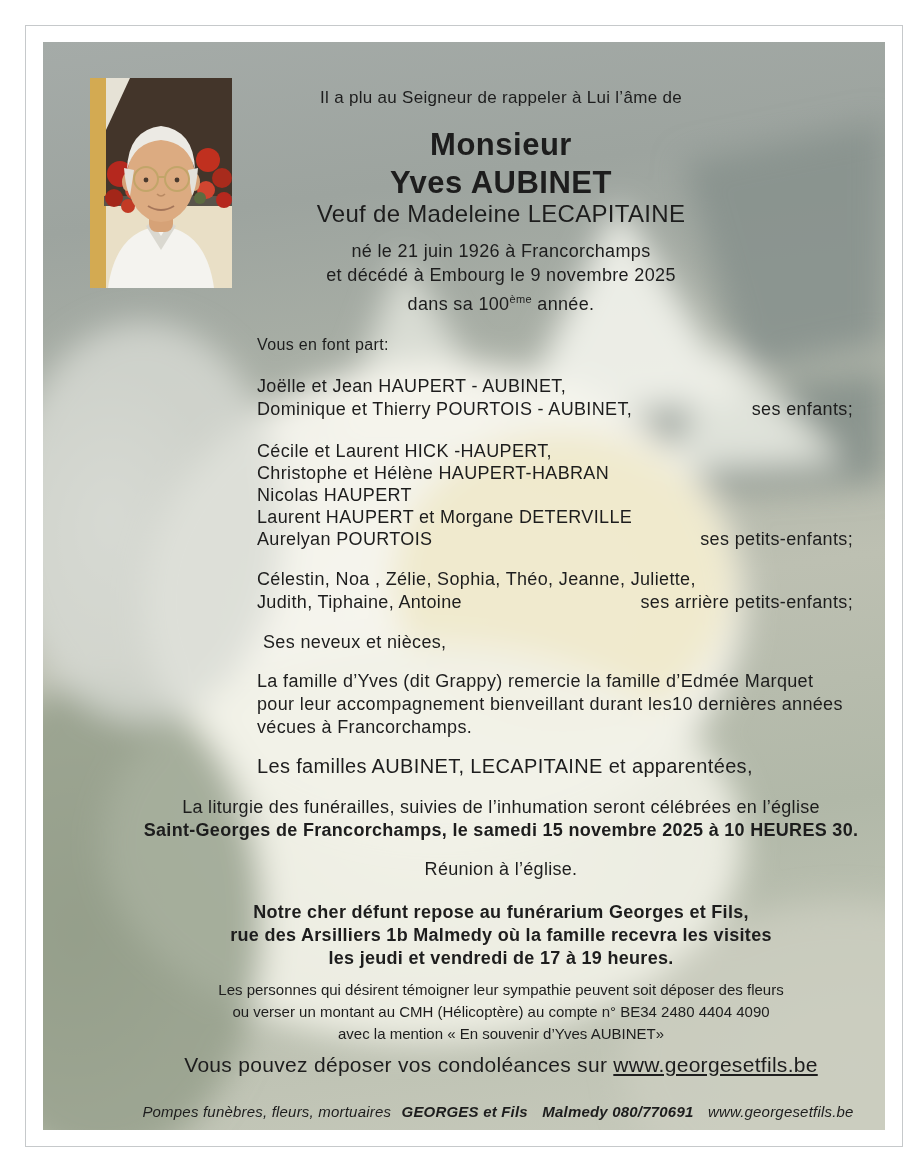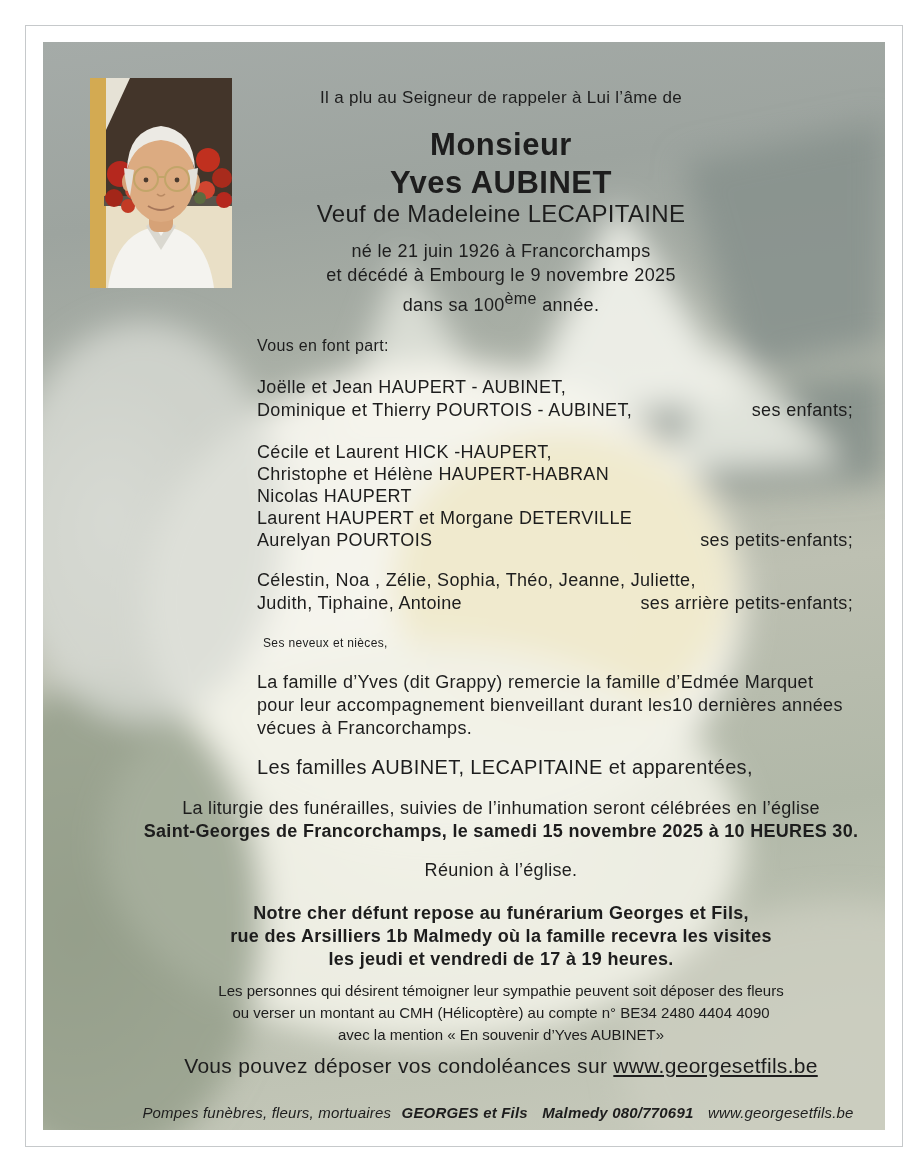--- a/index.html
+++ b/index.html
@@ -22,30 +22,30 @@
   .content { position:relative; z-index:2; height:100%; padding:46px 0 0 74px; width:842px; }
   .inner { width:768px; }
   .centered { text-align:center; }
   .leftcol { padding-left:140px; padding-right:32px; }
 
   .intro { font-size:17px; line-height:20px; letter-spacing:.3px; }
   .title-block { margin-top:18px; }
   .civility, .deceased { font-size:31px; line-height:38px; font-weight:700; letter-spacing:.5px; }
   .widower { font-size:24px; line-height:24px; letter-spacing:.3px; }
   .birth-block { margin-top:13px; font-size:18px; line-height:24px; letter-spacing:.35px; }
-  sup { font-size:16px; }
+  sup { font-size:11px; }
 
   .announce { margin-top:17px; font-size:16px; line-height:23px; letter-spacing:.35px; }
   .fam-group { font-size:18px; letter-spacing:.35px; }
   .g1 { margin-top:19px; } .g1 .fam-line { line-height:23px; }
   .g2 { margin-top:19px; } .g2 .fam-line { line-height:22px; }
   .g3 { margin-top:18px; } .g3 .fam-line { line-height:23px; }
   .fam-row { display:flex; justify-content:space-between; }
   .relation { white-space:nowrap; }
-  .nephews { margin-top:17px; font-size:12px; line-height:23px; letter-spacing:.35px; padding-left:146px; }
+  .nephews { margin-top:17px; font-size:18px; line-height:23px; letter-spacing:.35px; padding-left:146px; }
   .thanks { margin-top:16px; font-size:18px; line-height:23px; letter-spacing:.35px; }
   .families { margin-top:16px; font-size:20px; line-height:23px; letter-spacing:.35px; }
   .liturgy { margin-top:18px; font-size:18px; line-height:23px; letter-spacing:.3px; }
   .bold { font-weight:700; }
   .reunion { margin-top:16px; font-size:18px; line-height:23px; letter-spacing:.3px; }
   .repose { margin-top:20px; font-size:18px; line-height:23px; font-weight:700; letter-spacing:.3px; }
   .sympathy { margin-top:9px; font-size:15px; line-height:22px; letter-spacing:0; }
   .condolences { margin-top:7px; font-size:21px; line-height:26px; letter-spacing:.3px; }
   .condolences .link { text-decoration:underline; color:#1d1d1d; }
   .footer { margin-top:24px; font-size:15px; line-height:20px; font-style:italic; letter-spacing:.2px; }

